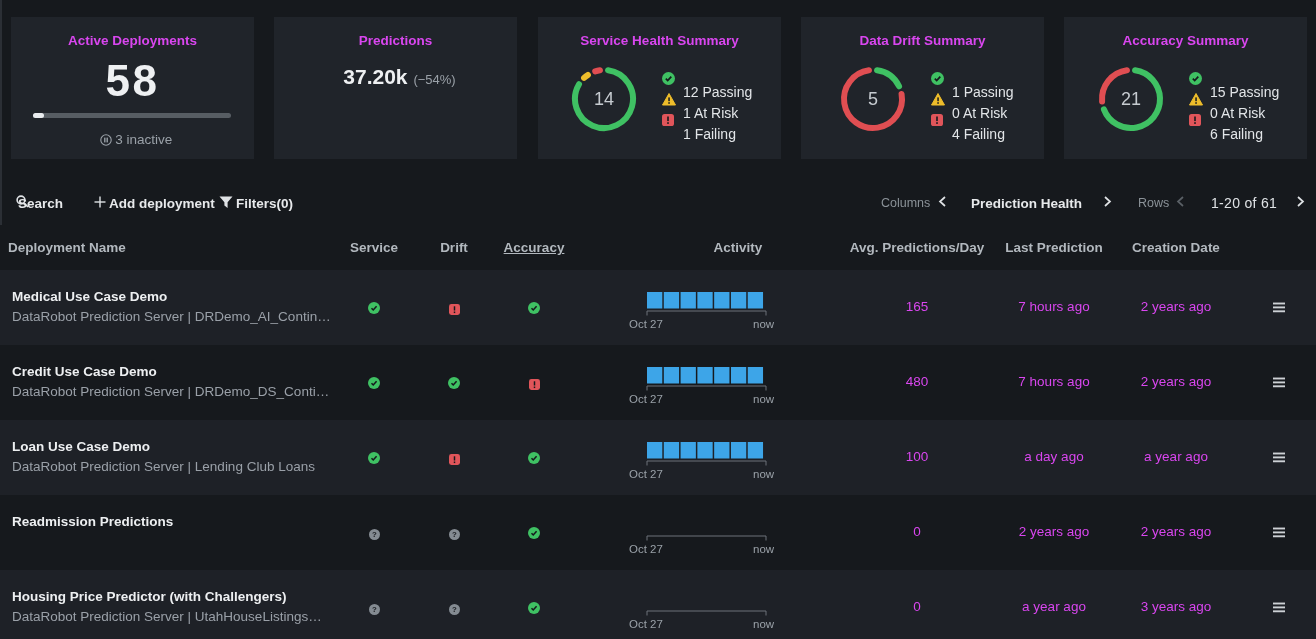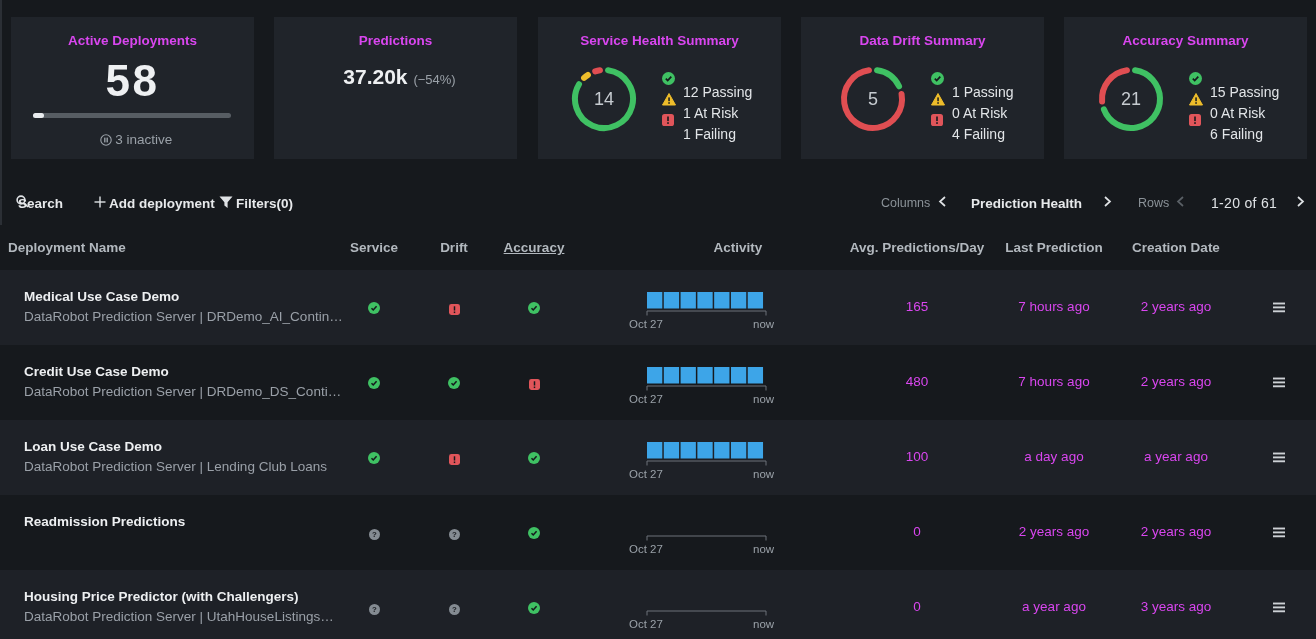--- a/index.html
+++ b/index.html
@@ -17,21 +17,21 @@
 .donut { position:absolute; top:47px; }
 .dnum { position:absolute; top:72px; width:70px; text-align:center; font-size:18px; color:#c6cbd0; }
 .leg { position:absolute; width:120px; height:17px; font-size:14px; color:#e2e5e8; white-space:nowrap; }
 .leg svg { position:absolute; left:0; top:2px; }
 .leg .lt { position:absolute; left:21px; top:14px; }
 .titem { position:absolute; top:195.5px; font-size:13.5px; font-weight:bold; color:#e7e9eb; white-space:nowrap; }
 .tgray { position:absolute; top:196px; font-size:12.5px; color:#8b9298; font-weight:normal; }
 .thead { position:absolute; top:240px; font-size:13.5px; font-weight:bold; color:#b2b8be; white-space:nowrap; }
 .row { position:absolute; left:0; width:1316px; height:75px; }
 .row.alt { background:#1e2127; }
-.nameblk { position:absolute; left:24px; top:17px; }
+.nameblk { position:absolute; left:12px; top:17px; }
 .nm { font-size:13.5px; font-weight:bold; color:#edeff1; line-height:20px; }
 .sub { font-size:13.5px; color:#9aa0a8; line-height:20px; }
 .sic { position:absolute; top:30px; }
 .val { position:absolute; top:29px; transform:translateX(-50%); white-space:nowrap; font-size:13.5px; color:#d946ef; }
 .alab { position:absolute; top:48px; font-size:11.5px; color:#9aa1a8; }
 .ham { position:absolute; left:1272.5px; top:29px; }
 </style>
 </head>
 <body>
 <div class="edge"></div>

